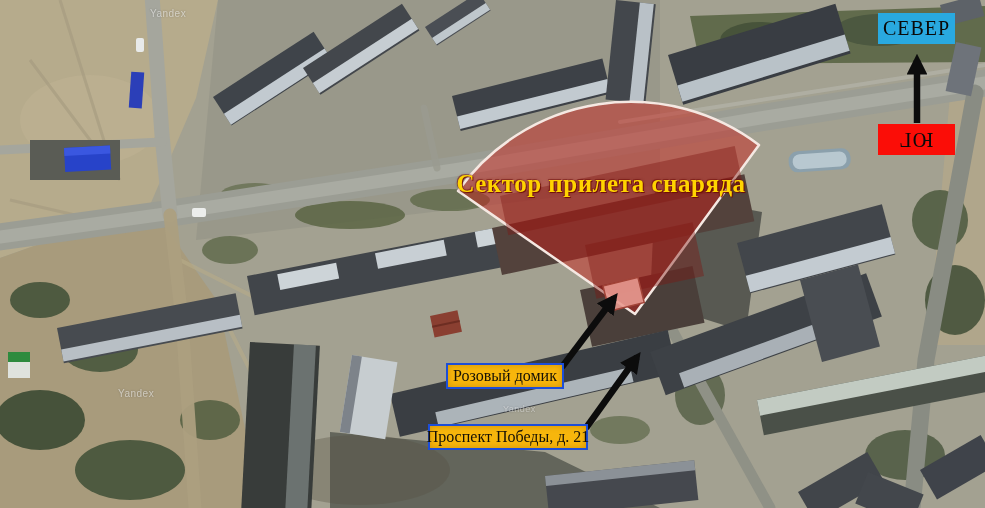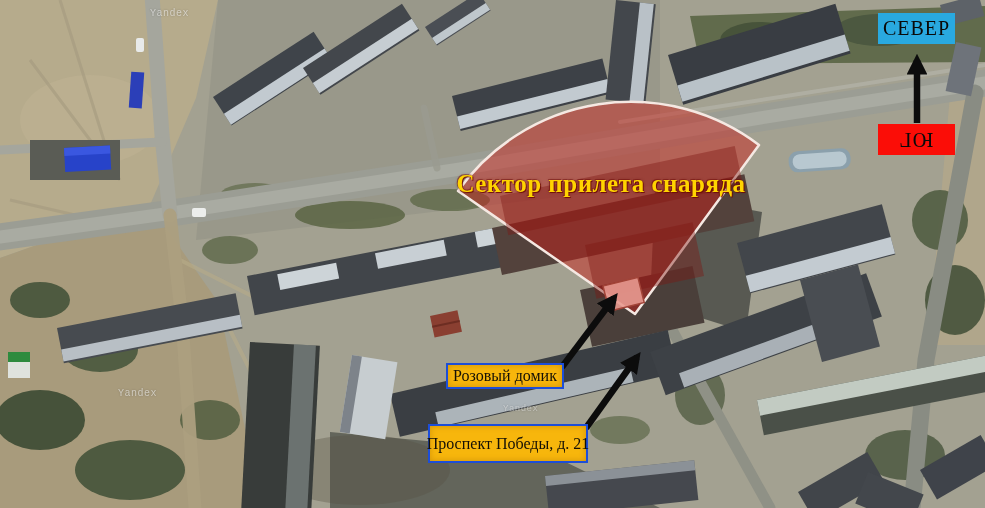--- a/index.html
+++ b/index.html
@@ -4,39 +4,39 @@
 <style>
   html,body{margin:0;padding:0;background:#222;}
   .stage{
     position:relative;width:985px;height:508px;overflow:hidden;
     font-family:"Liberation Serif", serif;
   }
   .stage svg{position:absolute;left:0;top:0;display:block;}
   .overlay{position:absolute;box-sizing:border-box;}
   .wm{
     position:absolute;color:rgba(255,255,255,.55);font-size:10px;
-    font-family:Liberation Mono, monospace;letter-spacing:.5px;
+    font-family:Liberation Sans, sans-serif;letter-spacing:.5px;
     text-shadow:0 0 2px rgba(0,0,0,.25);pointer-events:none;
   }
   .wm3{font-size:9px;color:rgba(255,255,255,.45);}
   .sector-caption{
     left:455px;top:170px;width:292px;text-align:center;
     font-size:25px;font-weight:bold;color:var(--sector-text,#ffd400);
     text-shadow:1px 1px 0 rgba(110,10,5,.85), -1px -1px 0 rgba(110,10,5,.45), 0 0 3px rgba(90,0,0,.6);
     letter-spacing:.5px;white-space:nowrap;
   }
   .tag{
     background:var(--label-bg,#f7b60c);
     border:2px solid #1d4ed8;color:#141006;
     display:flex;align-items:center;justify-content:center;
     font-size:16px;line-height:1;white-space:nowrap;
     box-shadow:inset 0 0 6px rgba(140,80,0,.35);
   }
   .label-pink{left:446px;top:363px;width:118px;height:26px;}
-  .label-address{left:428px;top:424px;width:160px;height:39px;}
+  .label-address{left:428px;top:424px;width:160px;height:26px;}
   .compass{
     display:flex;align-items:center;justify-content:center;
     font-size:20px;color:#0a0a0a;letter-spacing:1px;
   }
   .compass-north{left:878px;top:13px;width:77px;height:31px;background:var(--north-bg,#29a9e0);}
   .compass-south{left:878px;top:124px;width:77px;height:31px;background:var(--south-bg,#fb0d07);}
   .flip180{display:inline-block;transform:rotate(180deg);}
 </style>
 </head>
 <body>

